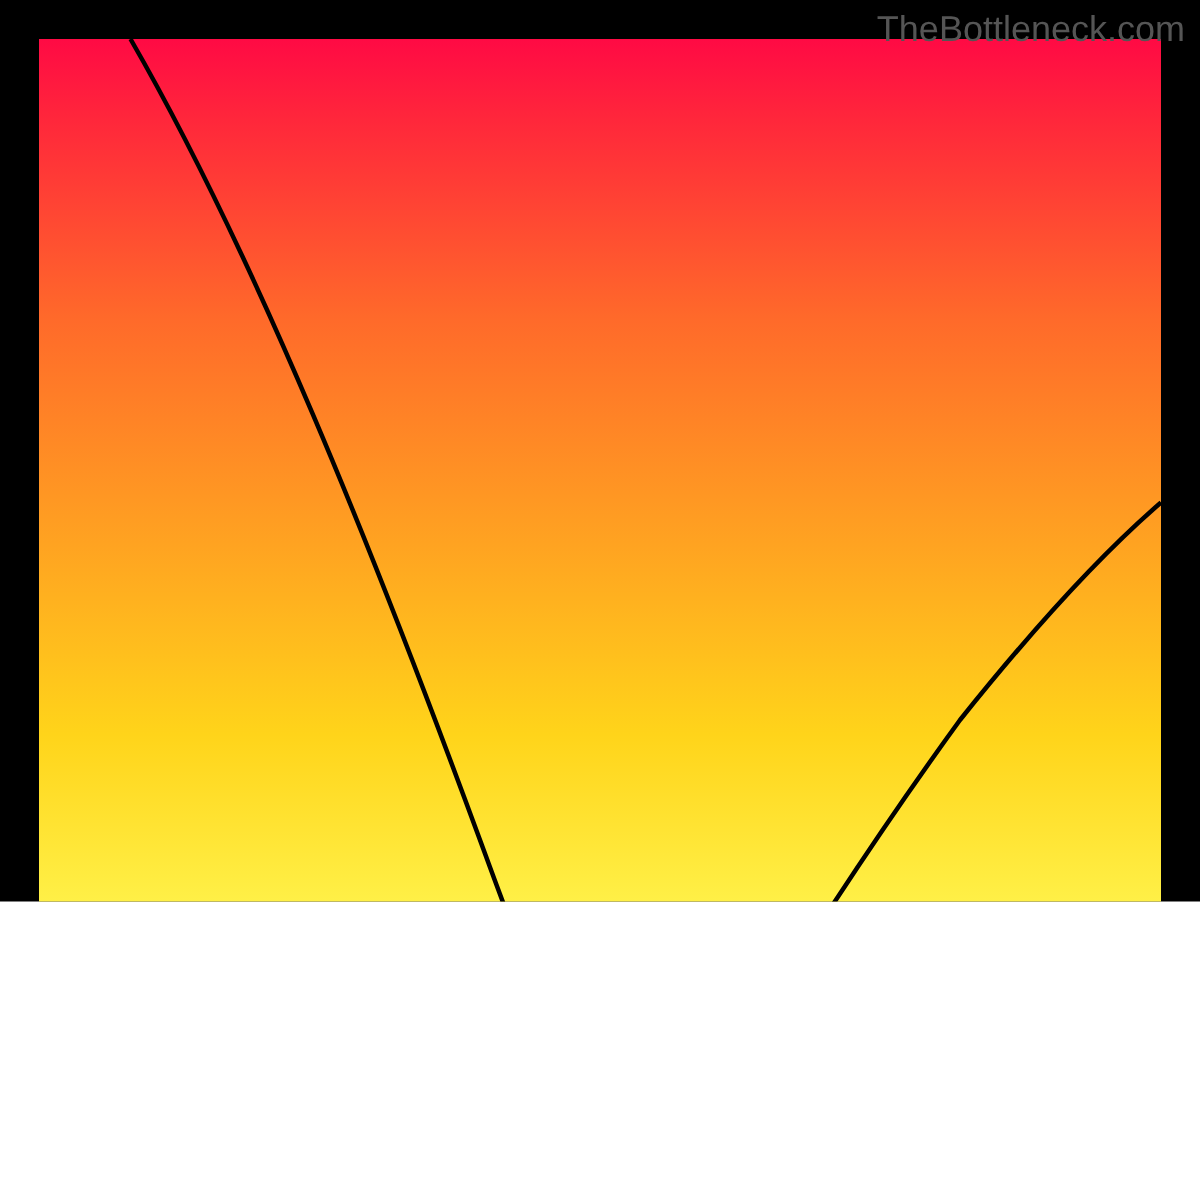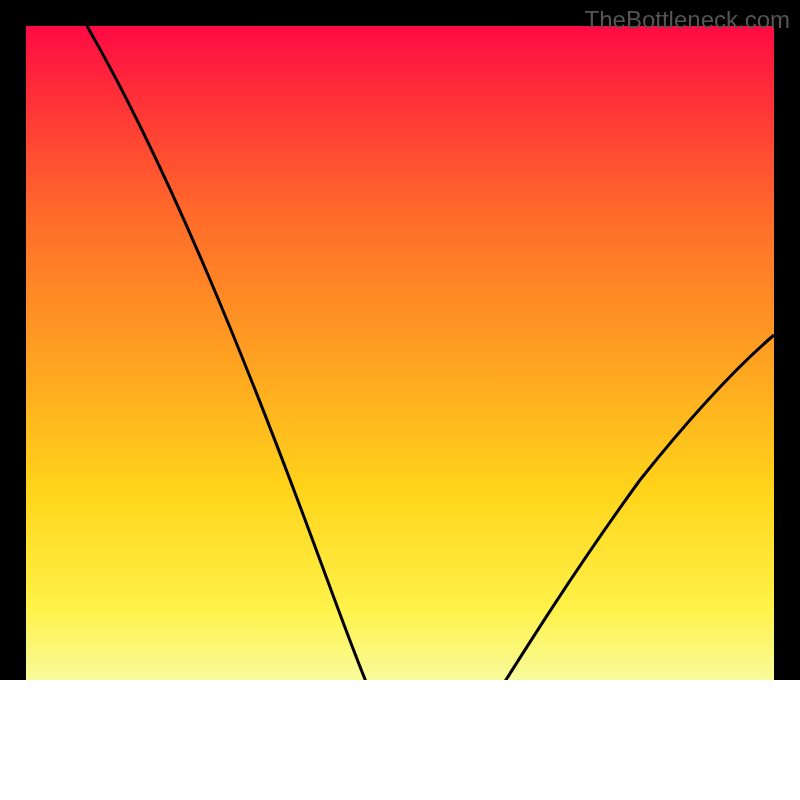--- a/index.html
+++ b/index.html
@@ -4,21 +4,21 @@
 <style>
   body {
     margin: 0;
     padding: 0;
     background: #fff;
     font-family: Arial, sans-serif;
   }
   .container {
     position: relative;
     width: 800px;
-    height: 680px;
+    height: 601px;
     text-align: center;
   }
   .watermark {
     position: absolute;
     top: 6px;
     right: 10px;
     color: #555;
     font-size: 24px;
     font-family: Arial, sans-serif;
     z-index: 10;

